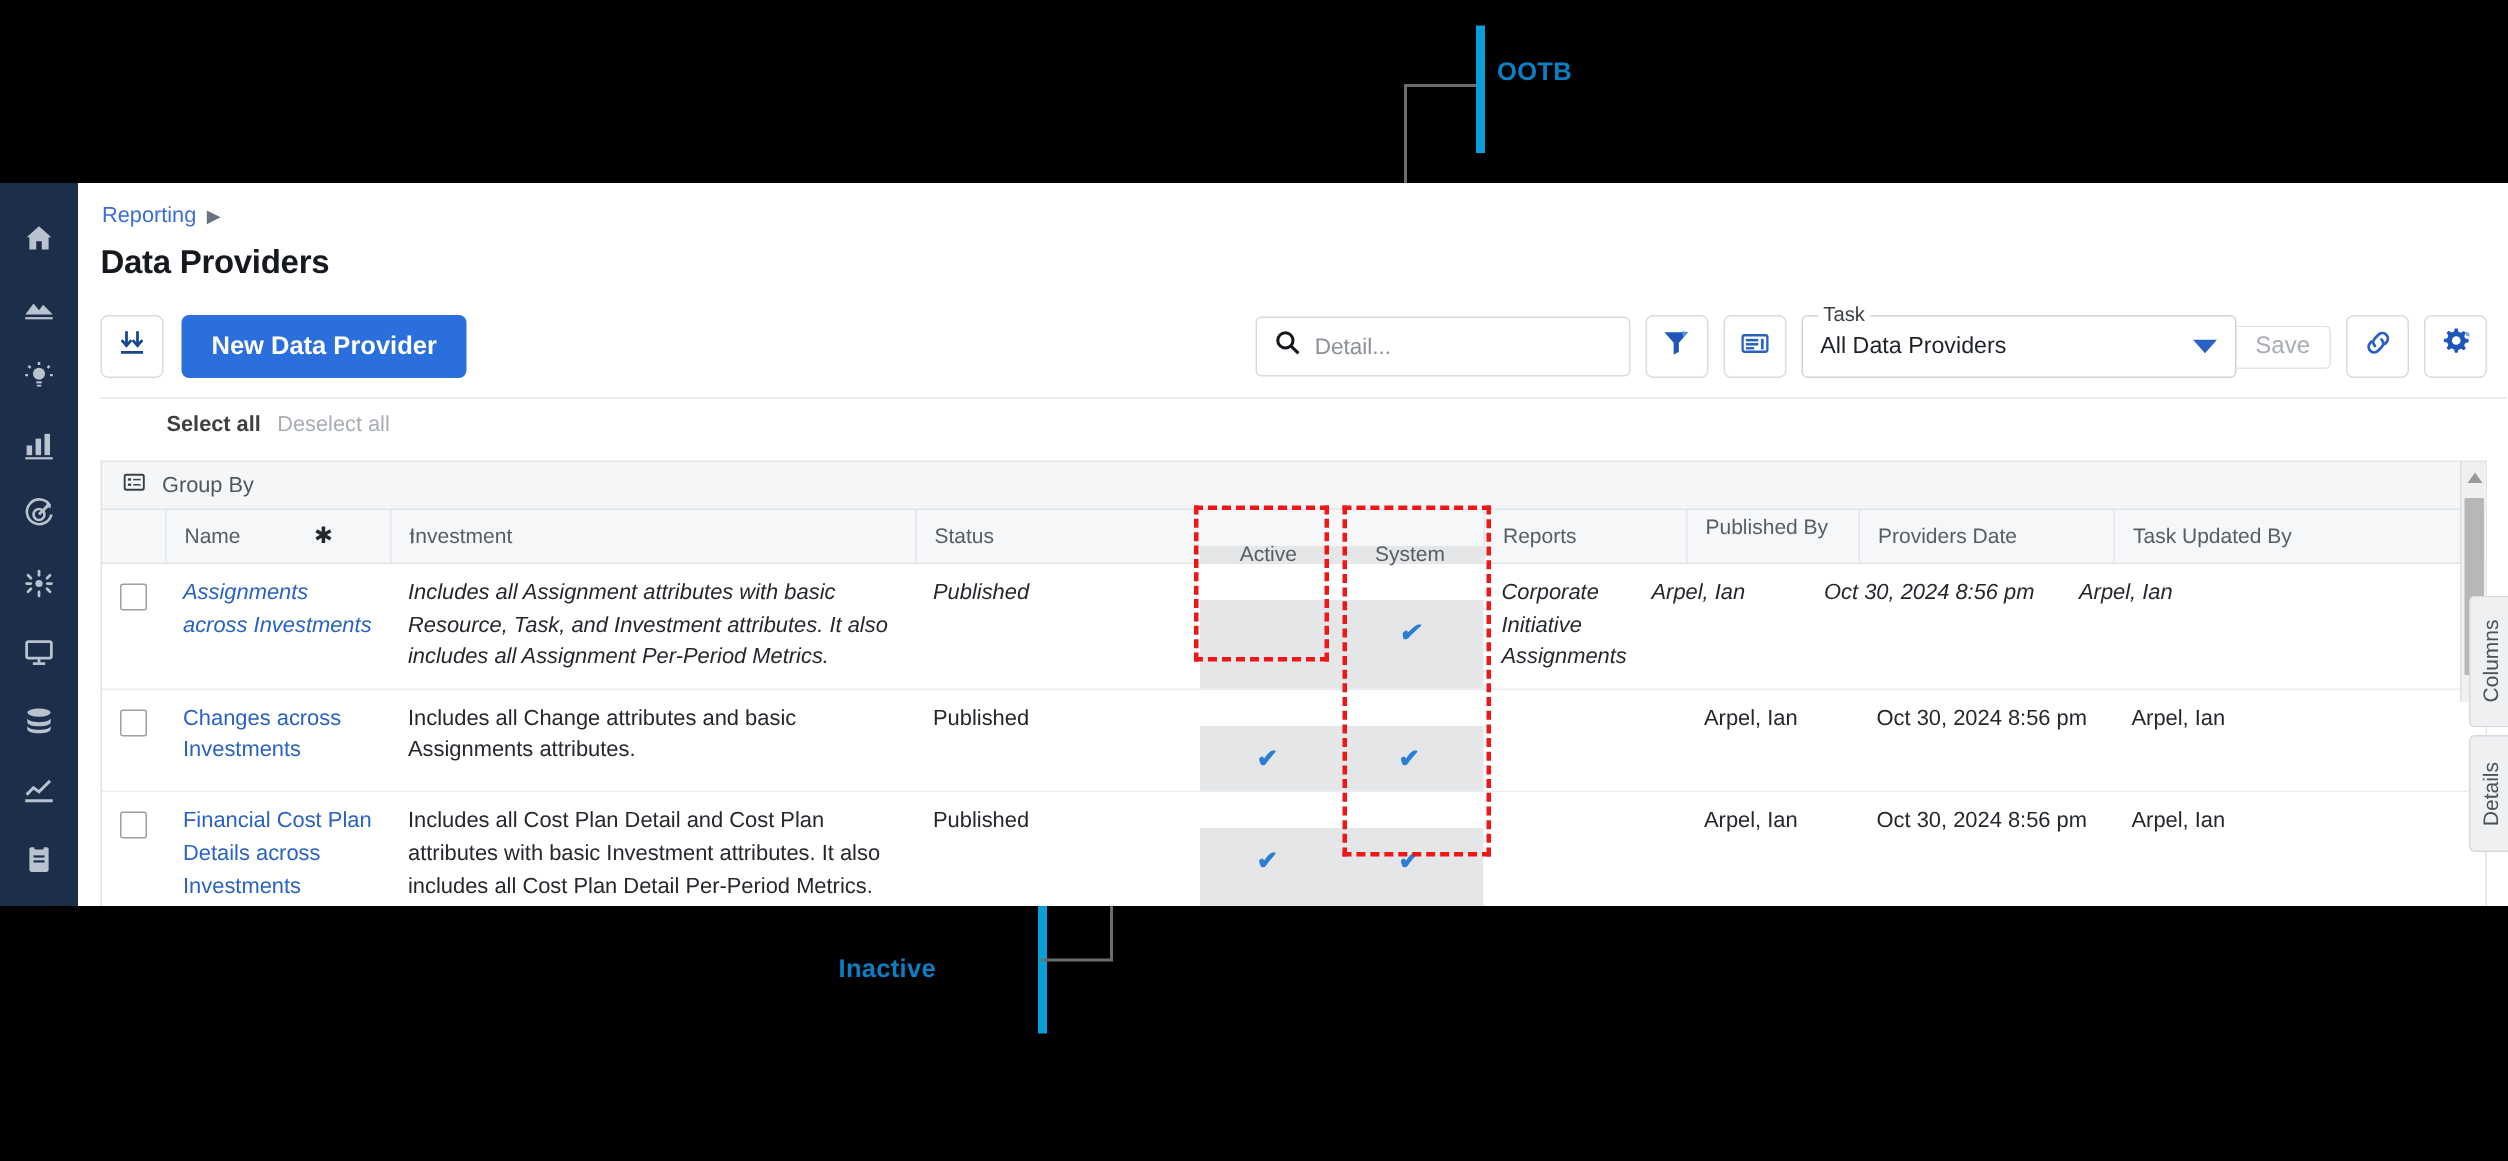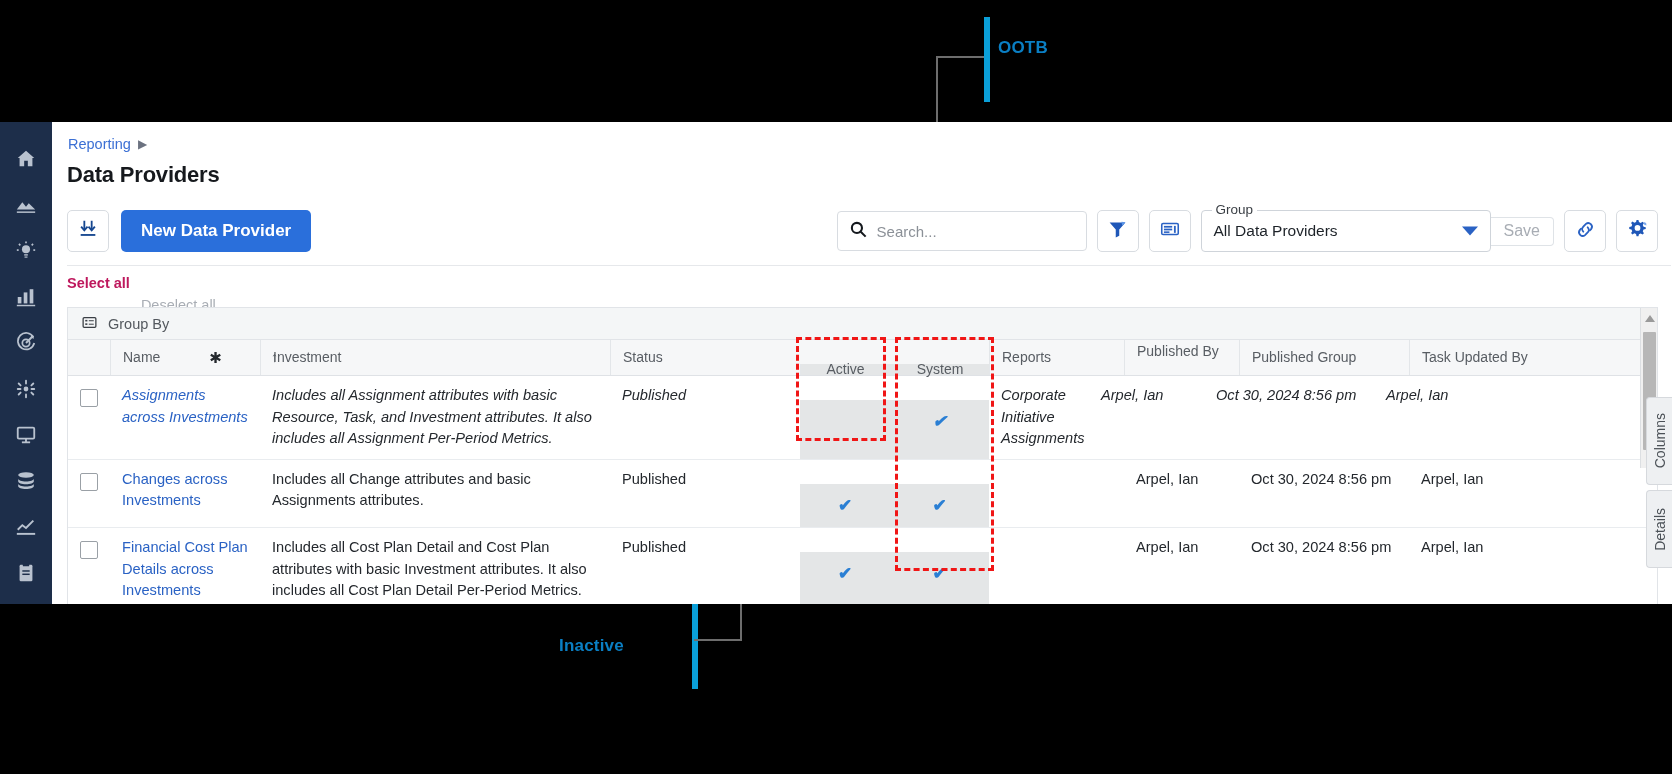--- a/index.html
+++ b/index.html
@@ -113,22 +113,22 @@
   .save-btn{
     height:29px; padding:0 13px; display:flex; align-items:center;
     color:#a8adb4; font-size:16px; border:1px solid #dfe3e7;
     border-left:none; border-radius:0 4px 4px 0; background:#fff;
   }
 
   .selectall{
     position:absolute; left:15px; top:143px; font-size:14.5px;
     display:flex; gap:11px; border-top:1px solid #e6e8eb; padding-top:9px; width:1604px;
   }
-  .selectall .sa{ color:#be185d; font-weight:bold; }
-  .selectall .da{ color:#a9aeb5;margin-top:22px; }
+  .selectall .sa{ color:#404040; font-weight:bold;margin-left:44px; }
+  .selectall .da{ color:#a9aeb5; }
 
   
   .grid{
     position:absolute; left:15px; top:185px; right:14px; bottom:0;
     border:1px solid #e1e4e8; border-bottom:none; background:#fff;
   }
   .groupby{
     height:32px; background:#f4f6f7; border-bottom:1px solid #e1e4e8;
     display:flex; align-items:center; gap:10px; padding:0 13px;
     font-size:14.5px; color:#53585e;
@@ -343,21 +343,21 @@
       </div>
 
       <div class="tb-right">
         <div class="search-box">
           <span>
             <svg width="19" height="19" viewBox="0 0 24 24" fill="none" stroke="#14181d" stroke-width="2.6">
                 <circle cx="10" cy="10" r="6.4"></circle>
                 <line x1="14.8" y1="14.8" x2="21" y2="21"></line>
               </svg>
           </span>
-          <span class="ph">Search...</span>
+          <span class="ph">Detail...</span>
         </div>
         <div class="icon-btn">
           <span>
             <svg width="21" height="21" viewBox="0 0 24 24" fill="#1f57b8">
                 <path d="M3 4h18l-7 8v7l-4 2v-9z"></path>
                 <path d="M16.5 3.2l4.5 0.6-3.6 3.9z" fill="#5c96e8"></path>
               </svg>
           </span>
         </div>
         <div class="icon-btn">
@@ -366,21 +366,21 @@
                 <rect x="3" y="6" width="18" height="12" rx="1.4"></rect>
                 <rect x="5.4" y="8.6" width="9" height="1.9" fill="#2a62c4" stroke="none"></rect>
                 <rect x="5.4" y="11.6" width="9" height="1.9" fill="#2a62c4" stroke="none"></rect>
                 <rect x="5.4" y="14.6" width="6" height="1.7" fill="#2a62c4" stroke="none"></rect>
                 <rect x="16.3" y="8.6" width="2" height="7.6" fill="#2a62c4" stroke="none"></rect>
               </svg>
           </span>
         </div>
         <div style="display:flex;align-items:center;">
           <div class="view-wrap">
-            <span class="view-legend">Group</span>
+            <span class="view-legend">Task</span>
             <span class="view-val">All Data Providers</span>
             <span class="view-caret"></span>
           </div>
           <div class="save-btn">Save</div>
         </div>
         <div class="icon-btn">
           <span>
             <svg width="21" height="21" viewBox="0 0 24 24" fill="none" stroke="#2a62c4" stroke-width="2.1" stroke-linecap="round">
                 <path d="M9.5 14.5a4.2 4.2 0 0 1 0-5.9l3-3a4.2 4.2 0 0 1 5.9 5.9l-1.4 1.4"></path>
                 <path d="M14.5 9.5a4.2 4.2 0 0 1 0 5.9l-3 3a4.2 4.2 0 0 1-5.9-5.9l1.4-1.4"></path>
@@ -425,21 +425,21 @@
           <span>Name</span>
           <span style="margin-left:7px;color:#24282d;font-size:15px;">✱</span>
           <span style="margin-left:7px;color:#53585e;">↑</span>
         </div>
         <div class="cell c-desc">Investment</div>
         <div class="cell c-stat">Status</div>
         <div class="cell c-act hl center" style="justify-content:center;">Active</div>
         <div class="cell c-sys hl center" style="justify-content:center;">System</div>
         <div class="cell c-rep">Reports</div>
         <div class="cell c-pby two" style="white-space:normal;width:115px;line-height:1.12;">Published By</div>
-        <div class="cell c-pdate">Published Group</div>
+        <div class="cell c-pdate">Providers Date</div>
         <div class="cell c-lub">Task Updated By</div>
       </div>
 
       <div class="row italic">
         <div class="cell c-chk chk-cell">
           <span class="cbox"></span>
         </div>
         <div class="cell c-name"><span class="lnk">Assignments across Investments</span></div>
         <div class="cell c-desc">Includes all Assignment attributes with basic Resource, Task, and Investment attributes. It also includes all Assignment Per-Period Metrics.</div>
         <div class="cell c-stat">Published</div>

